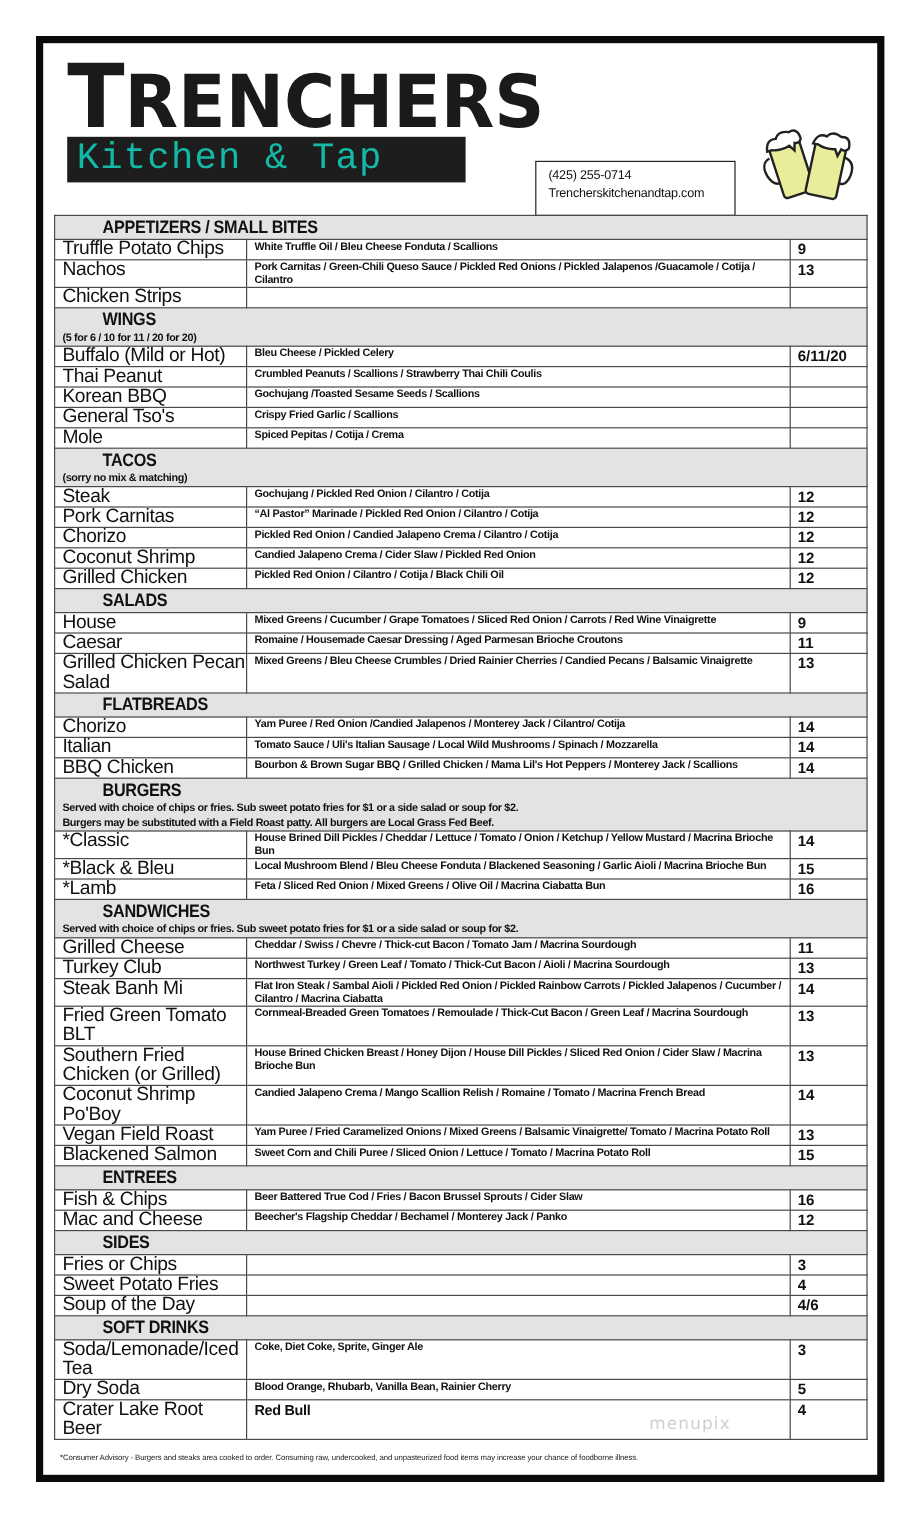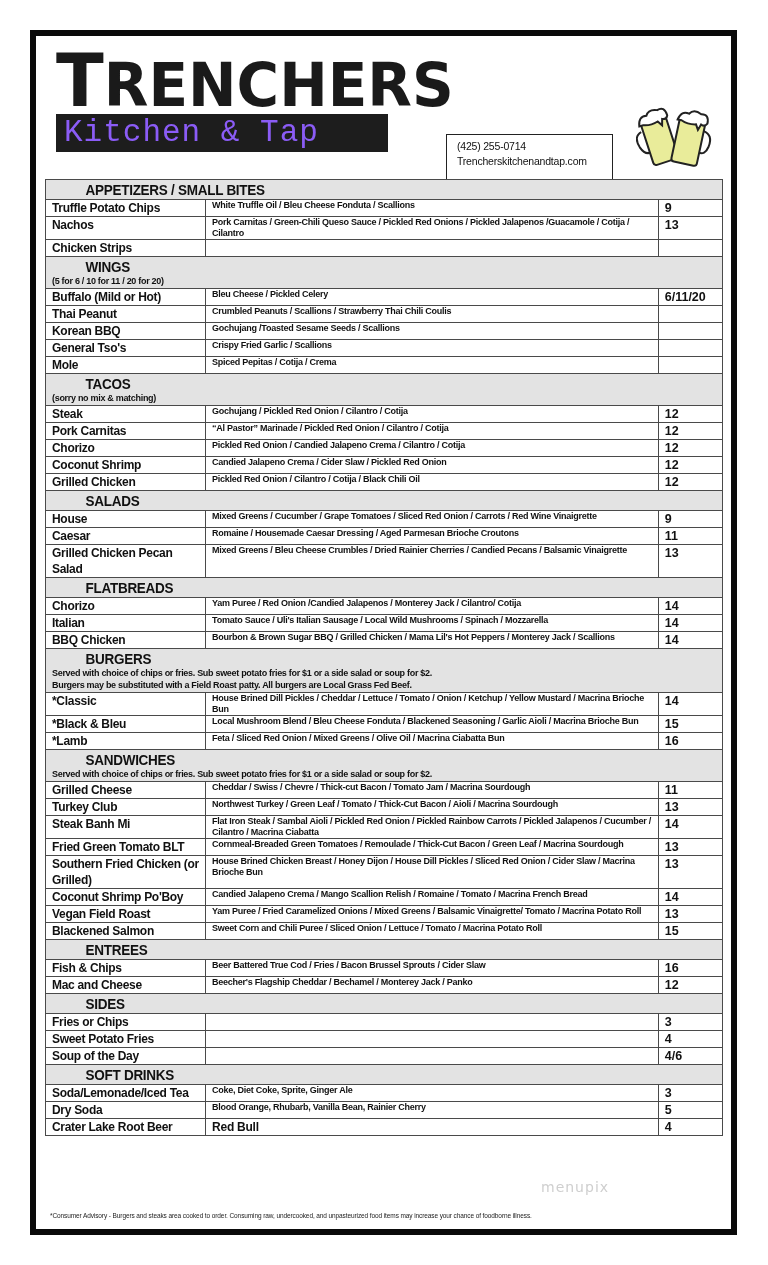--- a/index.html
+++ b/index.html
@@ -5,33 +5,33 @@
   html, body { margin:0; padding:0; background:#ffffff; }
   body { width:768px; height:1265px; position:relative; overflow:hidden;
          font-family:"Liberation Sans", "DejaVu Sans", sans-serif; color:#111; }
   .frame { position:absolute; left:30px; top:30px; width:695px; height:1193px;
            border:6px solid #0a0a0a; background:#fff; }
   .brand { position:absolute; left:20px; top:14px; width:335px; }
   .brand-big { font-family:"DejaVu Sans", sans-serif; font-weight:bold; font-size:58px; line-height:58px;
                letter-spacing:0px; color:#1a1a1a; transform:scaleY(1.05); transform-origin:top left;
                white-space:nowrap; }
   .brand-big .cap { font-size:70px; }
-  .brand-sub { margin-top:2px; background:#1d1d1d; color:#8b5cf6; font-family:"Liberation Mono", "DejaVu Sans Mono", monospace;
+  .brand-sub { margin-top:2px; background:#1d1d1d; color:#14b8a6; font-family:"Liberation Mono", "DejaVu Sans Mono", monospace;
                font-size:31px; line-height:38px; padding:0 8px; width:316px; white-space:nowrap; letter-spacing:1px; }
   .contact { position:absolute; left:410px; top:98px; width:155px; height:40px; border:1.5px solid #222;
              padding:4px 0 0 10px; font-family:"Liberation Sans", sans-serif; font-weight:normal; font-size:10.5px; line-height:15px;
              letter-spacing:-0.2px; }
   .beers { position:absolute; left:600px; top:60px; width:80px; height:75px; }
   table.menu { position:absolute; left:9px; top:143px; width:678px; border-collapse:collapse;
                font-family:"Liberation Sans", sans-serif; }
   table.menu td { border:1px solid #4a4a4a; vertical-align:top; padding:0 0 0 6px; }
   td.sec { background:#e3e3e3; padding:0; }
   .sec-title { font-weight:bold; font-size:15px; line-height:19px; letter-spacing:-0.3px; transform:scaleX(0.9); display:block; }
   .sec-note { font-weight:bold; font-size:9px; line-height:11px; letter-spacing:-0.3px; display:block; padding-bottom:1px; }
-  td.name { width:150px; font-weight:bold; font-size:12px; line-height:16px; letter-spacing:-0.3px; }
+  td.name { width:150px; font-weight:normal; font-size:16px; line-height:16px; letter-spacing:-0.3px; }
   td.desc { width:437px; font-weight:bold; font-size:9px; line-height:11px; padding-top:1px; padding-bottom:1px; letter-spacing:-0.25px; }
   td.price { width:56px; font-weight:bold; font-size:12.5px; line-height:16px; padding-top:2px; }
   .advisory { position:absolute; left:14px; top:1176px; font-size:6.5px; color:#222; white-space:nowrap; letter-spacing:-0.1px; }
   .watermark { position:absolute; left:505px; top:1143px; font-size:14px; color:#cfcfcf; letter-spacing:1px; font-family:"DejaVu Sans", sans-serif; }
 </style>
 </head>
 <body>
 
 <div class="frame">
 

